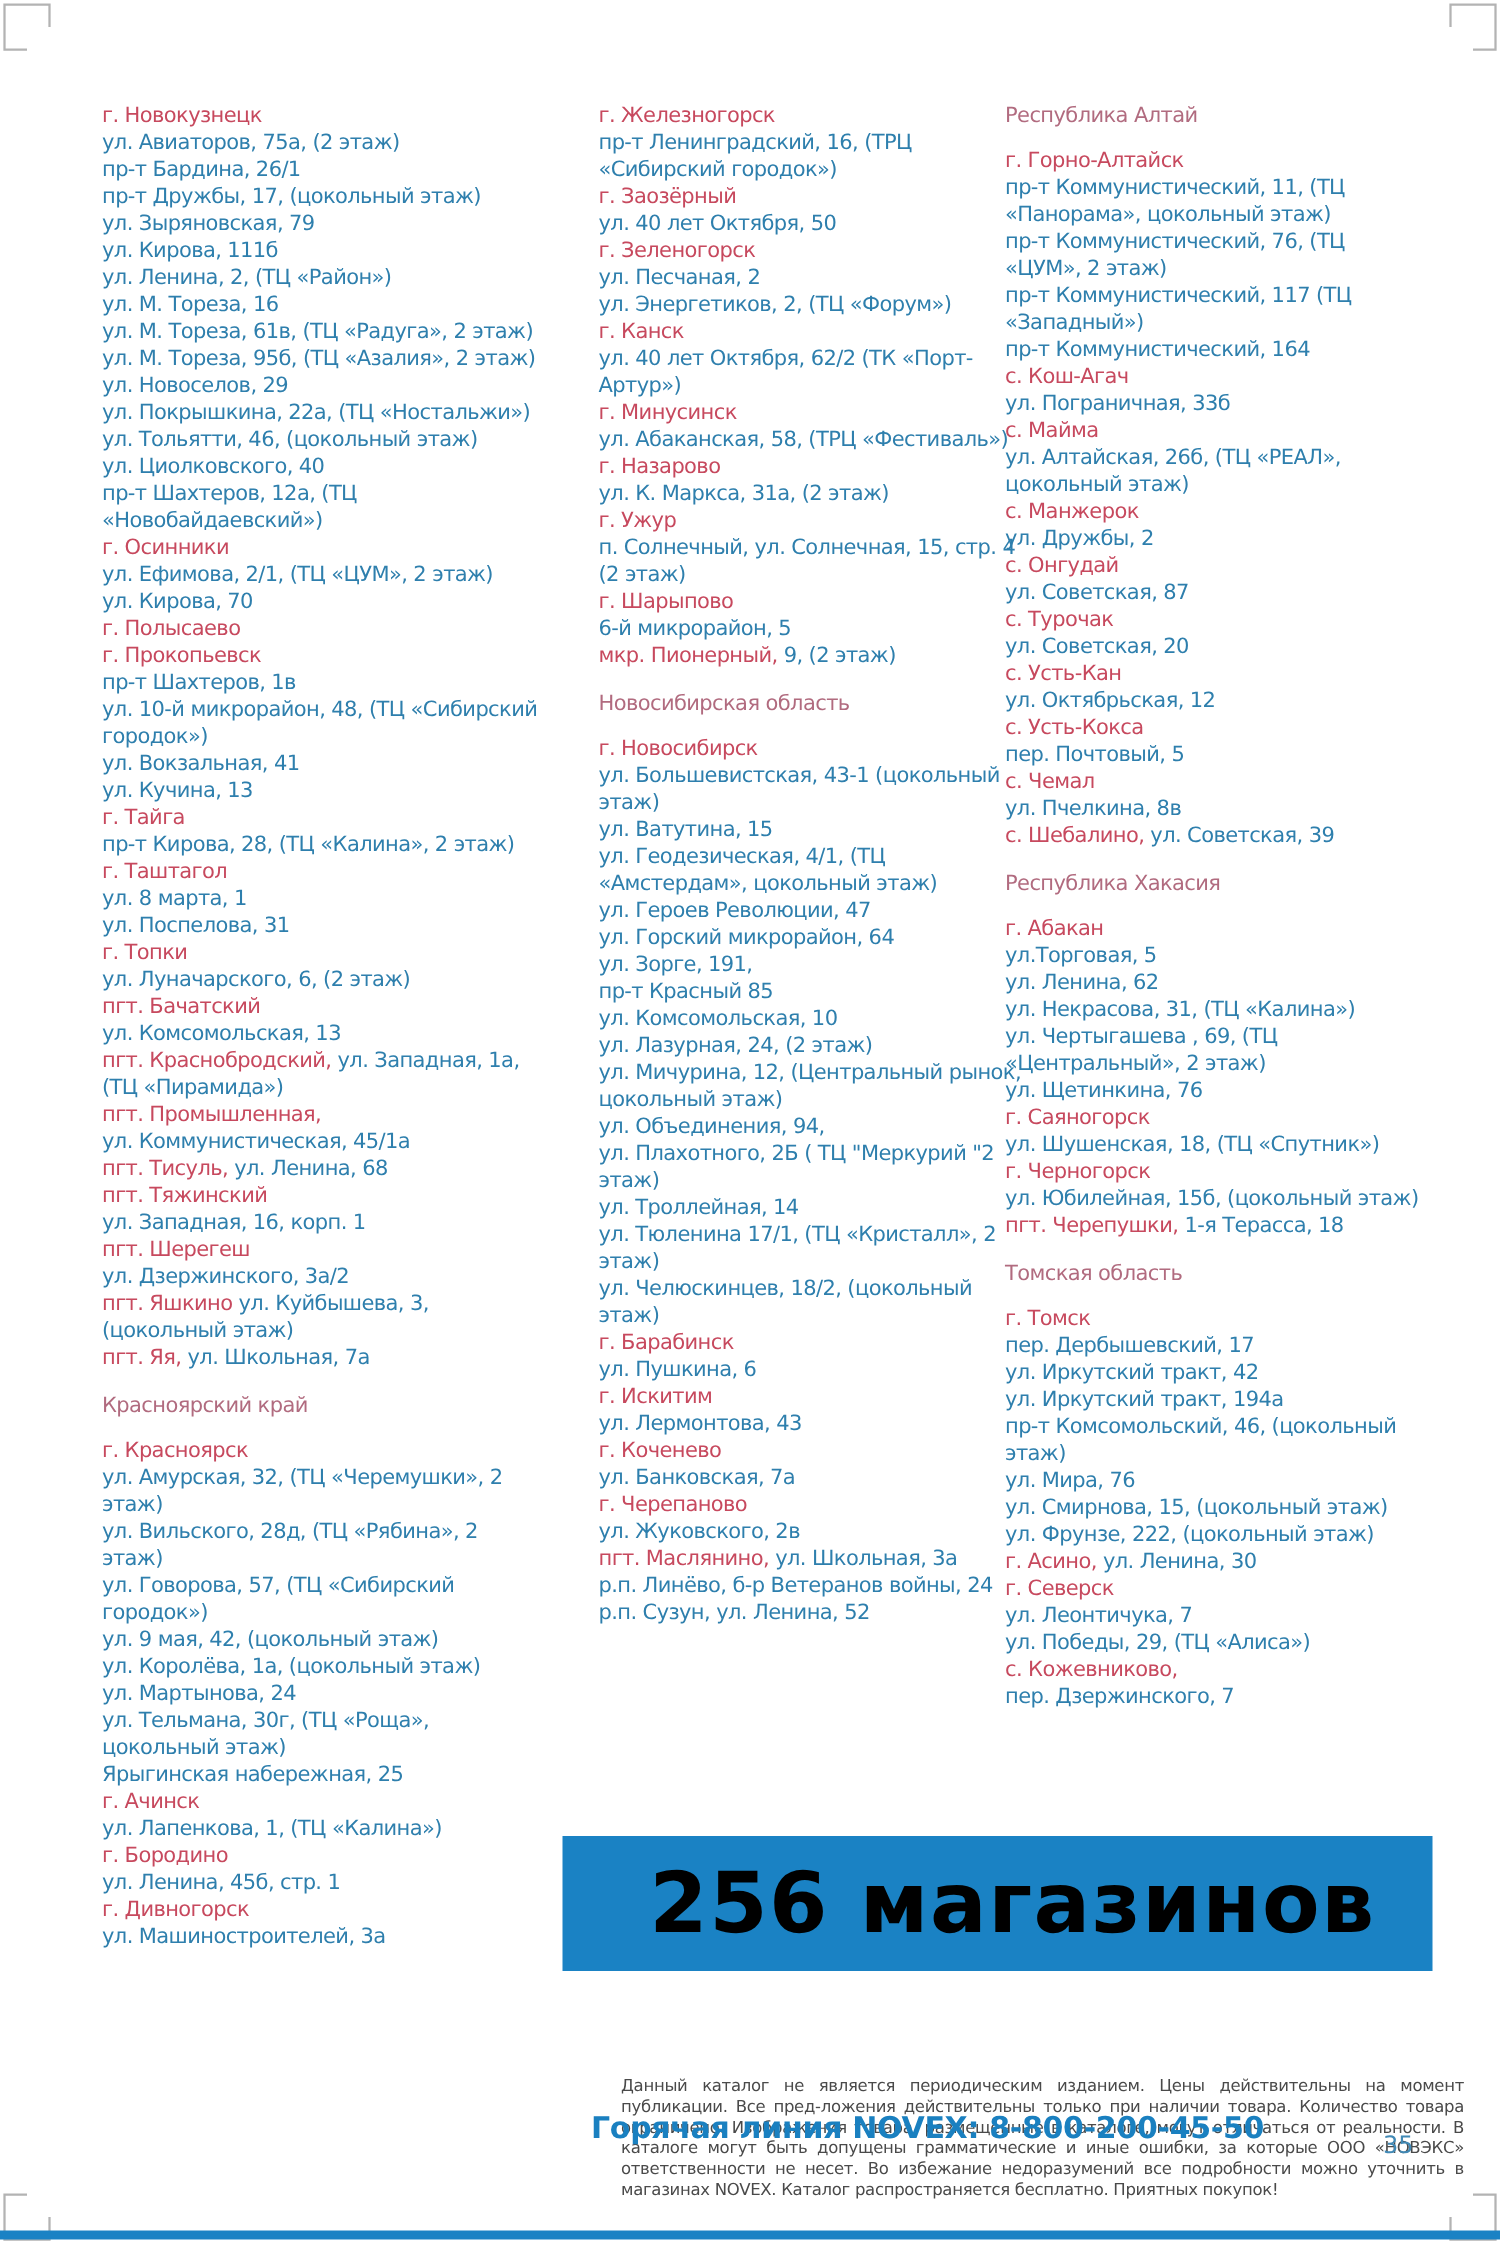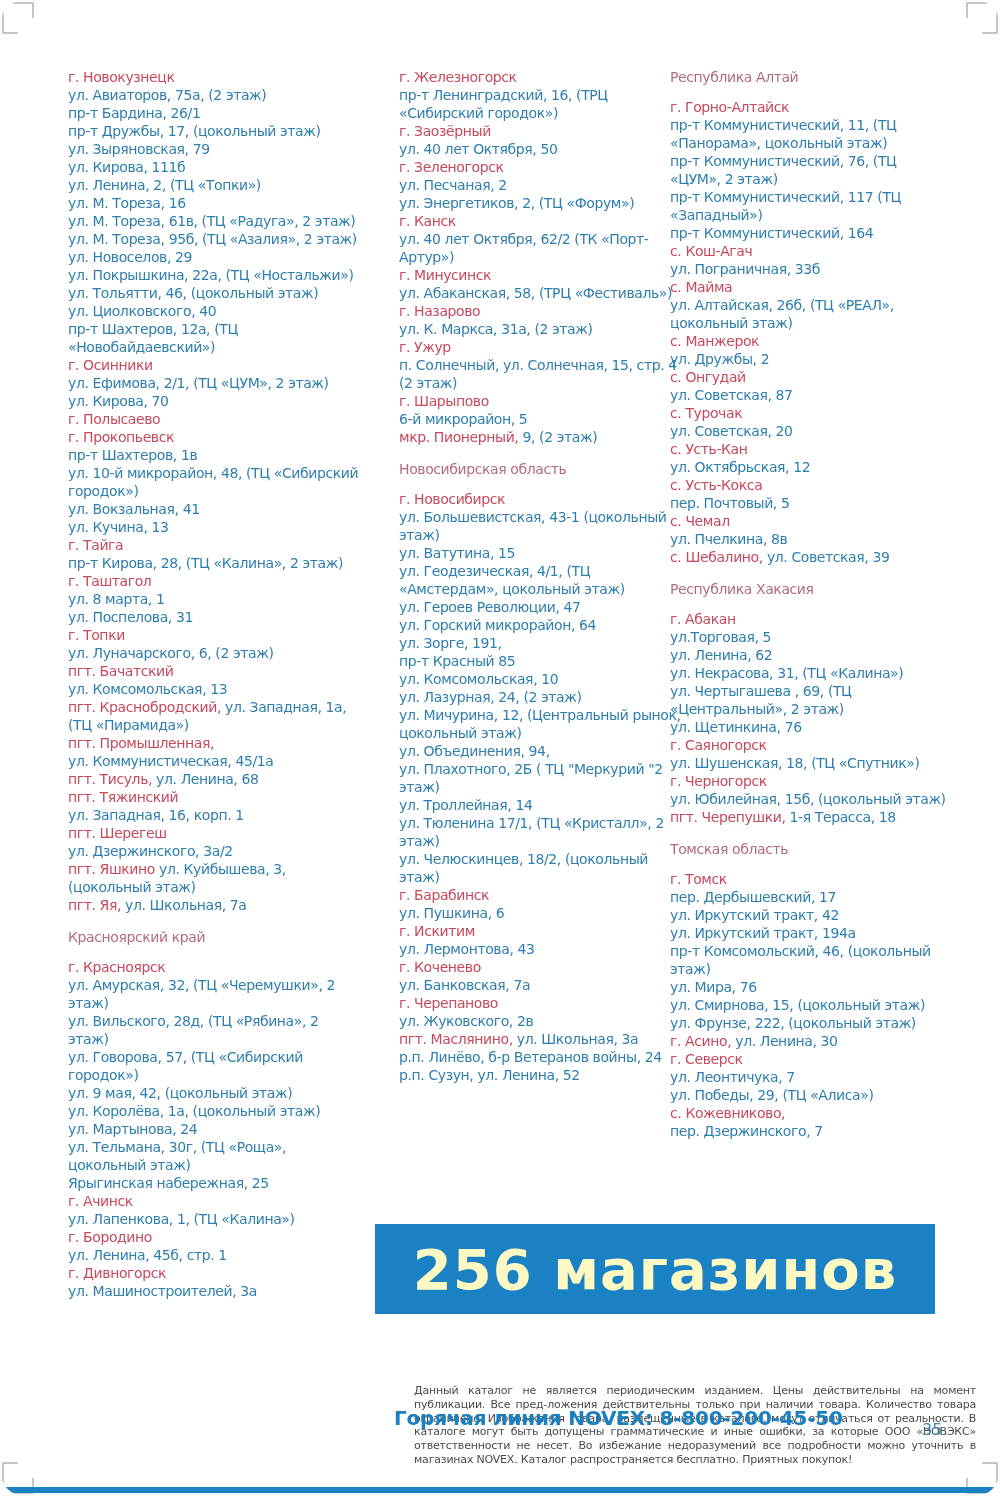--- a/index.html
+++ b/index.html
@@ -1,36 +1,35 @@
 <!DOCTYPE html>
 <html><head>
 <meta charset="utf-8">
 <style>
   html,body{margin:0;padding:0;background:#fff;}
   .page{
     position:relative;width:1000px;height:1496px;background:#ffffff;
     font-family:"DejaVu Sans","Liberation Sans",sans-serif;
     overflow:hidden;
-    border-radius:25px;
   }
   
   .col{position:absolute;top:68px;font-size:14px;line-height:18px;letter-spacing:-0.4px;}
   #col-0{left:68px;width:292px;}
   #col-1{left:375px;width:288px;margin-left:24px;}
   #col-2{left:670px;width:280px;}
   .line{margin:0;}
   .city{color:#c7495e;}
   .addr{color:#2e7fad;}
   .line.region{color:#b16b7f;margin:14px 0 12px 0;}
   .line.region:first-child{margin-top:0;}
   
   .banner{
     position:absolute;left:375px;top:1224px;width:560px;height:90px;
-    background:#1a82c4;color:#fef9c3;display:flex;align-items:center;justify-content:center;
-    font-size:56px;font-weight:bold;letter-spacing:1px;
+    background:#1a82c4;color:#000000;display:flex;align-items:center;justify-content:center;
+    font-size:56px;font-weight:bold;letter-spacing:1px;padding-left:20px;
   }
   
   .disclaimer{
     position:absolute;left:375px;top:1384px;width:562px;
     font-size:11px;line-height:13.8px;color:#4a4a4a;text-align:justify;letter-spacing:-0.2px;margin-left:39px;
   }
   
   .hotline{
     position:absolute;left:394px;top:1406px;
     font-size:20px;font-weight:bold;color:#1a80c0;letter-spacing:-0.2px;
@@ -76,21 +75,21 @@
     </svg>
   </div>
 
   <div class="col" id="col-0">
       <div class="line city">г. Новокузнецк</div>
       <div class="line addr">ул. Авиаторов, 75а, (2 этаж)</div>
       <div class="line addr">пр-т Бардина, 26/1</div>
       <div class="line addr">пр-т Дружбы, 17, (цокольный этаж)</div>
       <div class="line addr">ул. Зыряновская, 79</div>
       <div class="line addr">ул. Кирова, 111б</div>
-      <div class="line addr">ул. Ленина, 2, (ТЦ «Топки»)</div>
+      <div class="line addr">ул. Ленина, 2, (ТЦ «Район»)</div>
       <div class="line addr">ул. М. Тореза, 16</div>
       <div class="line addr">ул. М. Тореза, 61в, (ТЦ «Радуга», 2 этаж)</div>
       <div class="line addr">ул. М. Тореза, 95б, (ТЦ «Азалия», 2 этаж)</div>
       <div class="line addr">ул. Новоселов, 29</div>
       <div class="line addr">ул. Покрышкина, 22а, (ТЦ «Ностальжи»)</div>
       <div class="line addr">ул. Тольятти, 46, (цокольный этаж)</div>
       <div class="line addr">ул. Циолковского, 40</div>
       <div class="line addr">пр-т Шахтеров, 12а, (ТЦ «Новобайдаевский»)</div>
       <div class="line city">г. Осинники</div>
       <div class="line addr">ул. Ефимова, 2/1, (ТЦ «ЦУМ», 2 этаж)</div>

